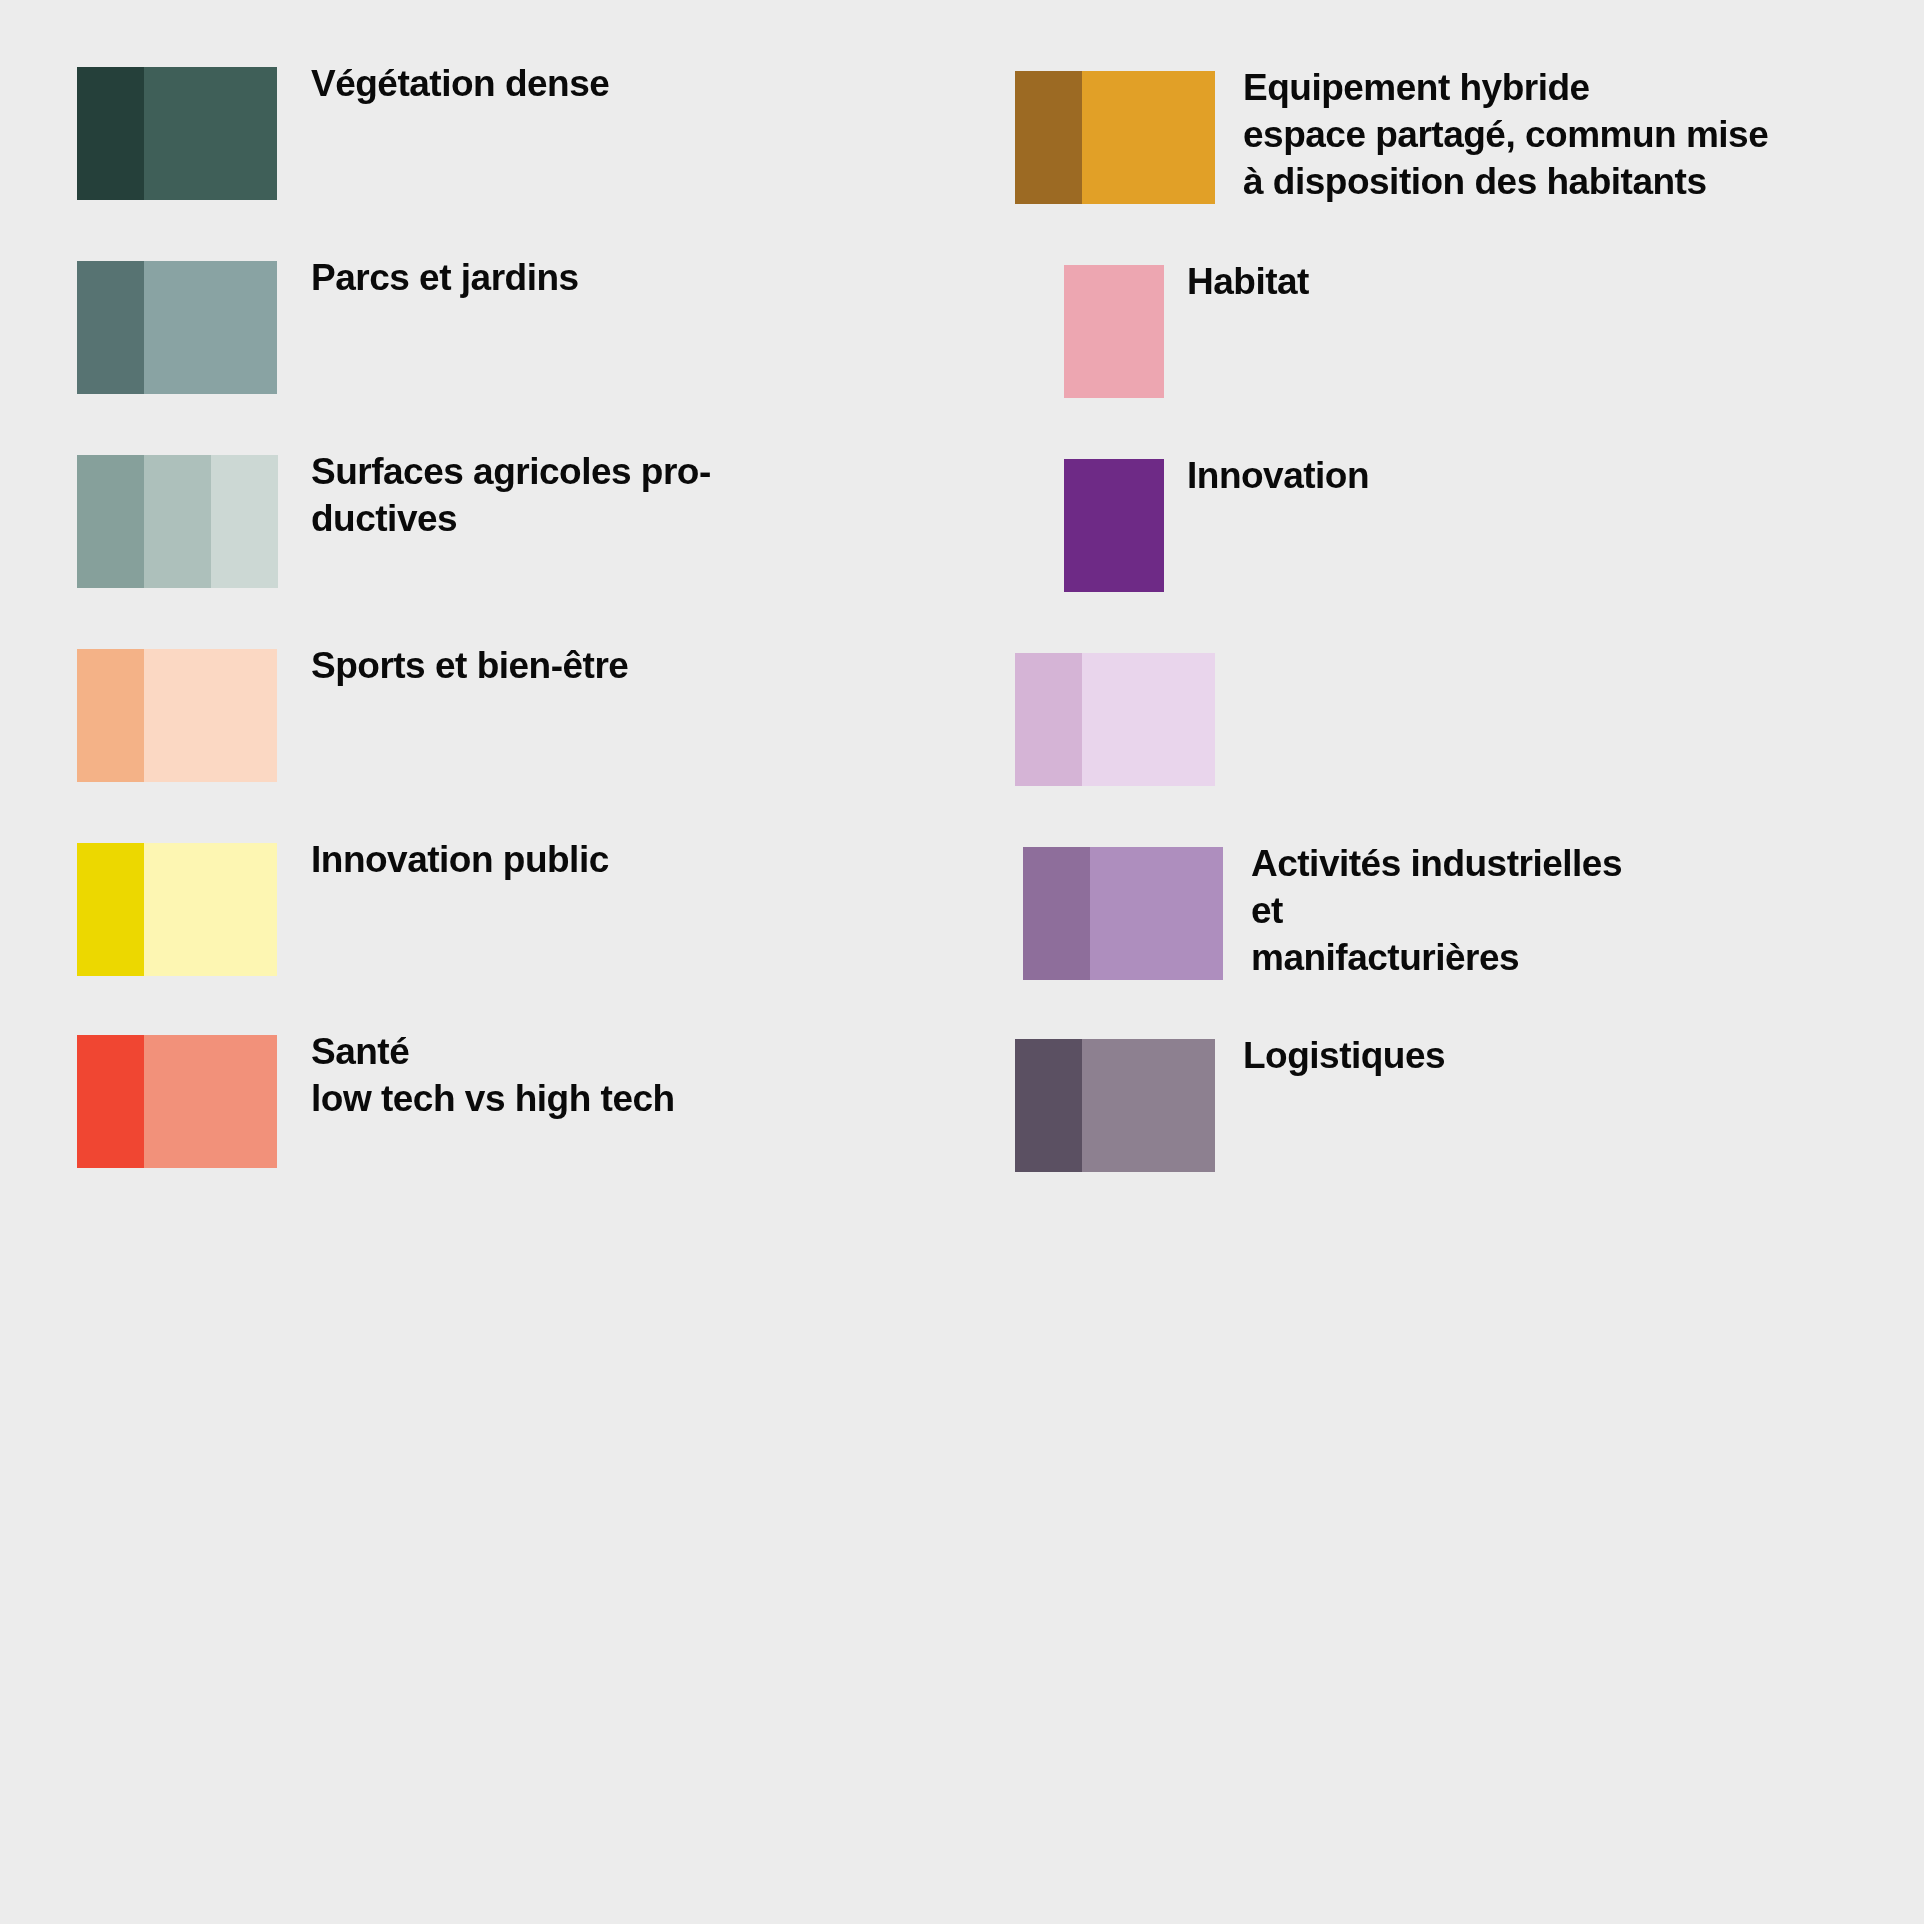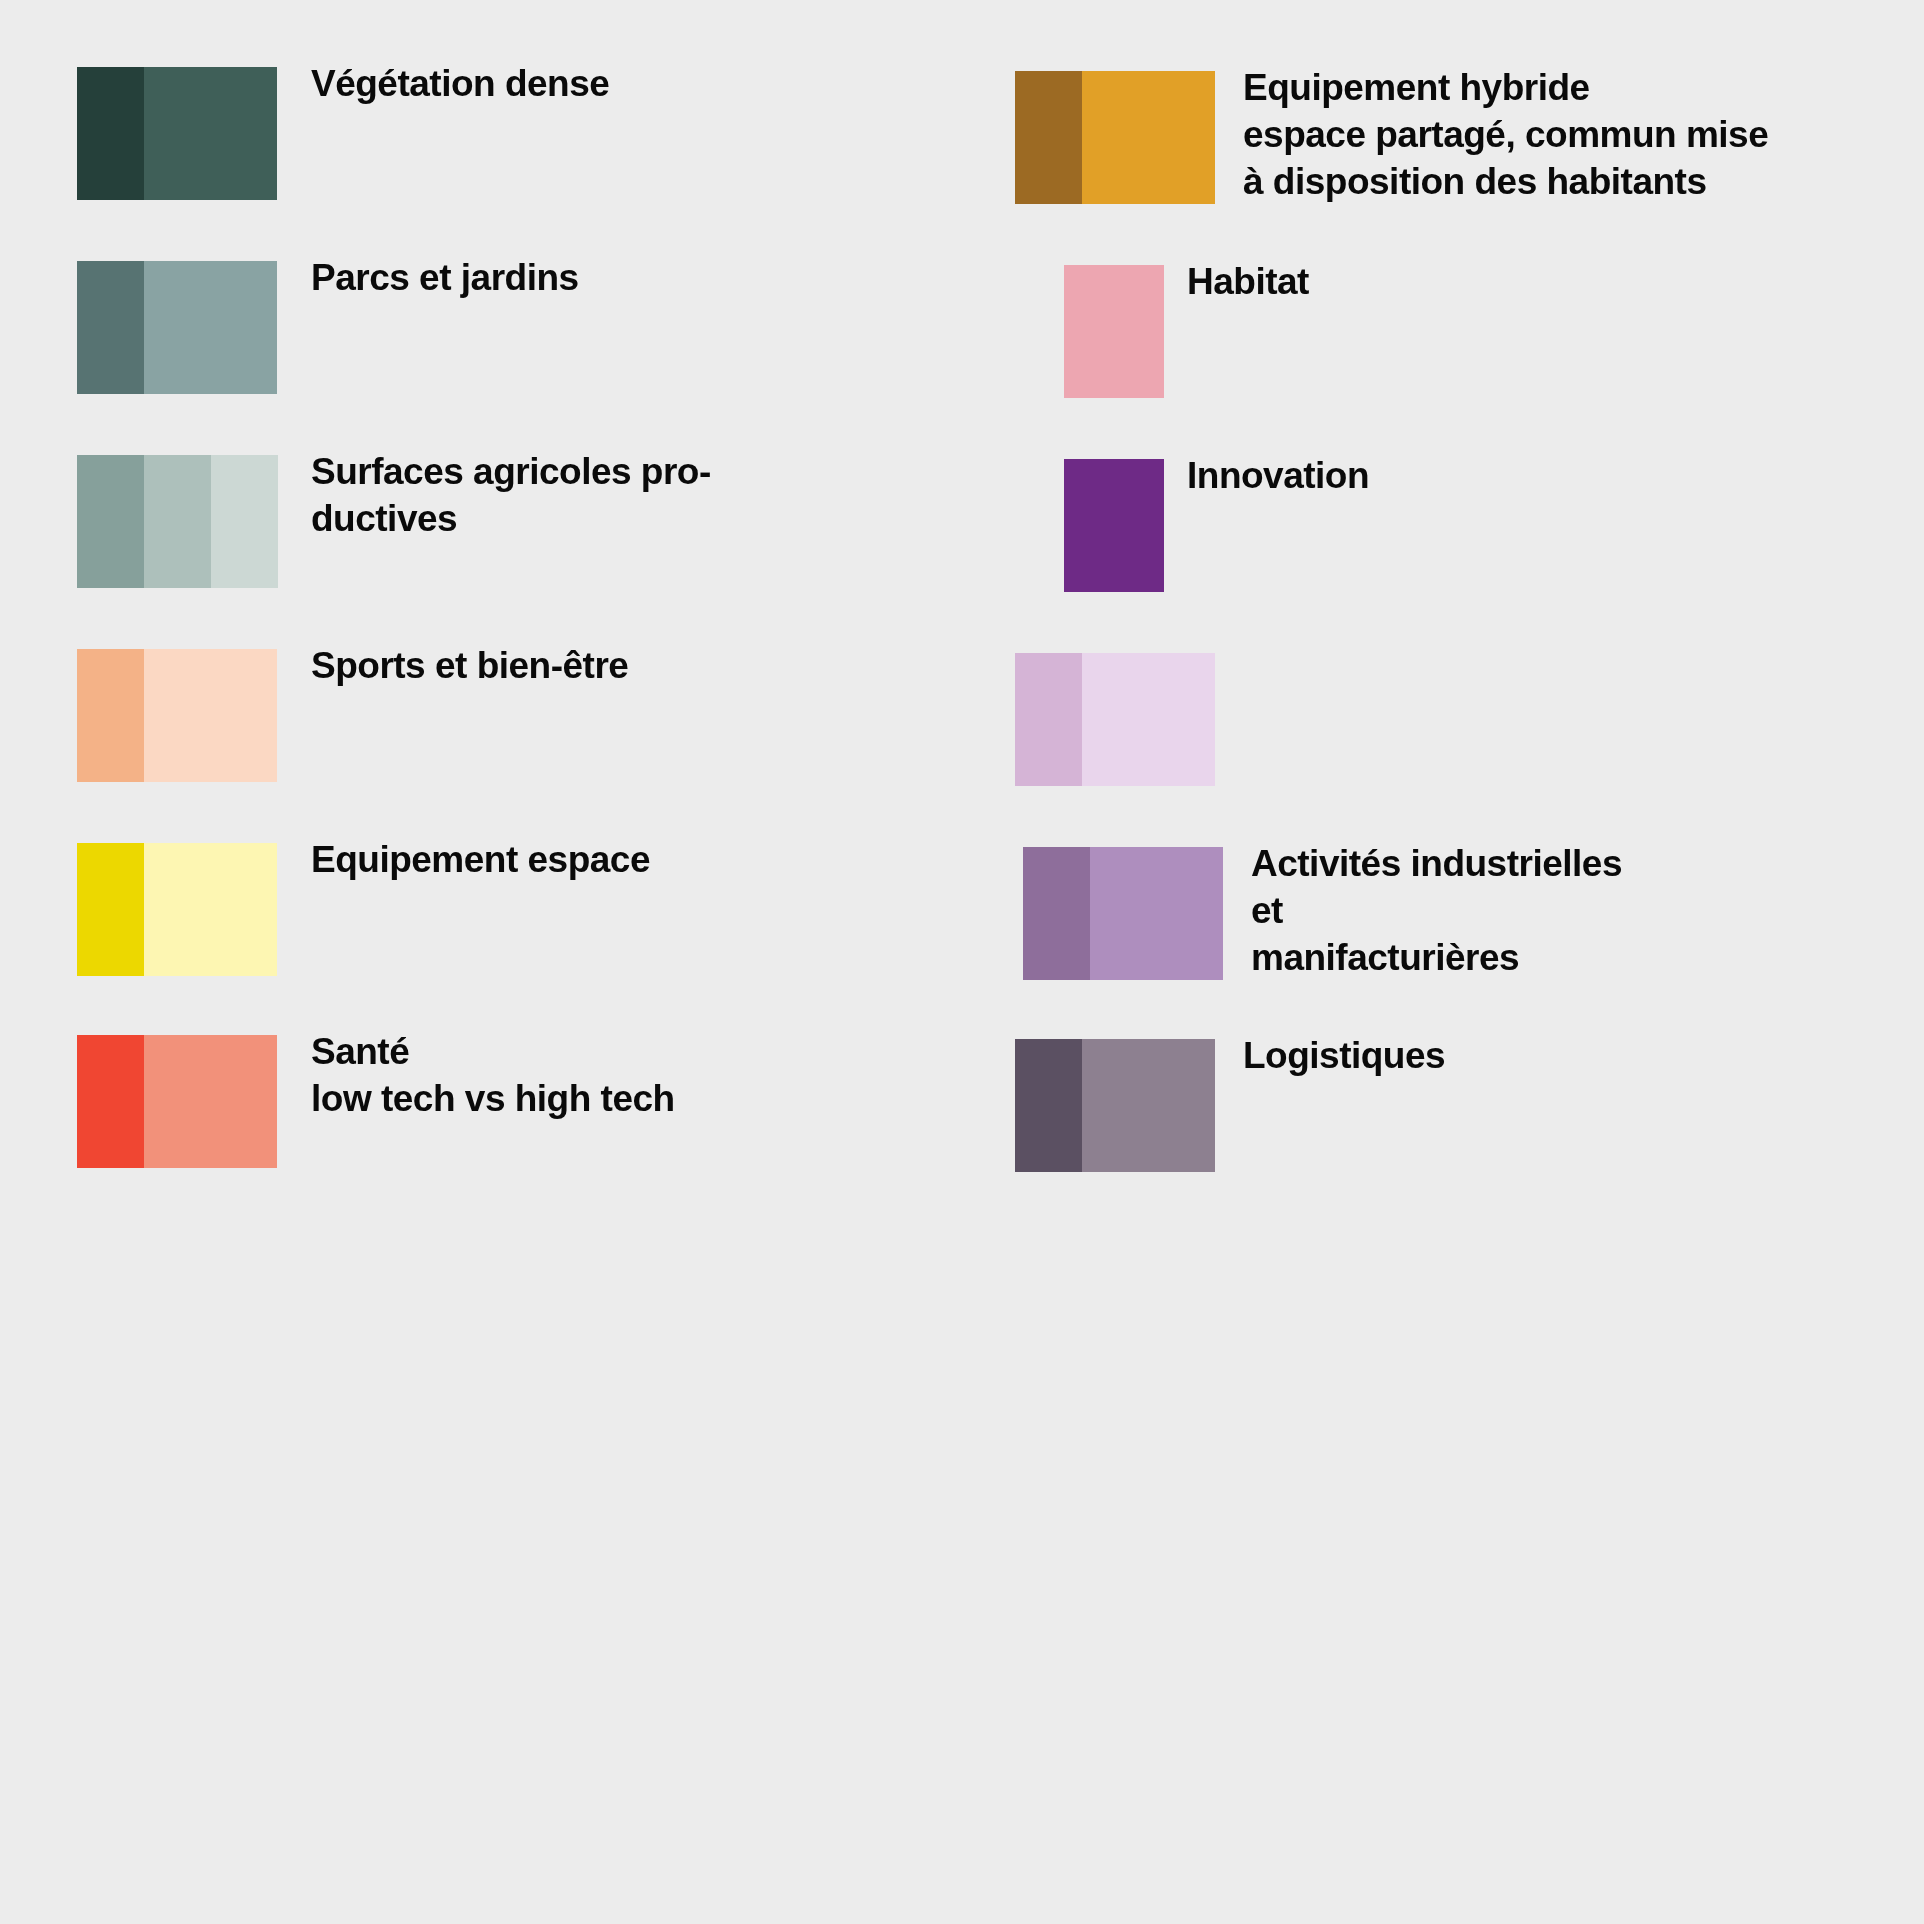--- a/index.html
+++ b/index.html
@@ -87,21 +87,21 @@
           <div class="seg" style="background: rgb(244, 178, 135); width: 67px;"></div>
           <div class="seg" style="background: rgb(251, 216, 195); width: 133px;"></div>
         </div>
         <div class="item-label">Sports et bien-être</div>
       </div>
       <div class="legend-item" style="top: 843px; left: 0px; width: 1925px; height: 133px;">
         <div class="swatch" style="width: 200px;">
           <div class="seg" style="background: rgb(236, 216, 0); width: 67px;"></div>
           <div class="seg" style="background: rgb(253, 246, 178); width: 133px;"></div>
         </div>
-        <div class="item-label">Equipement espace</div>
+        <div class="item-label">Innovation public</div>
       </div>
       <div class="legend-item" style="top: 1035px; left: 0px; width: 1925px; height: 133px;">
         <div class="swatch" style="width: 200px;">
           <div class="seg" style="background: rgb(240, 70, 50); width: 67px;"></div>
           <div class="seg" style="background: rgb(242, 145, 122); width: 133px;"></div>
         </div>
         <div class="item-label">Santé
 low tech vs high tech</div>
       </div>
     </div>

